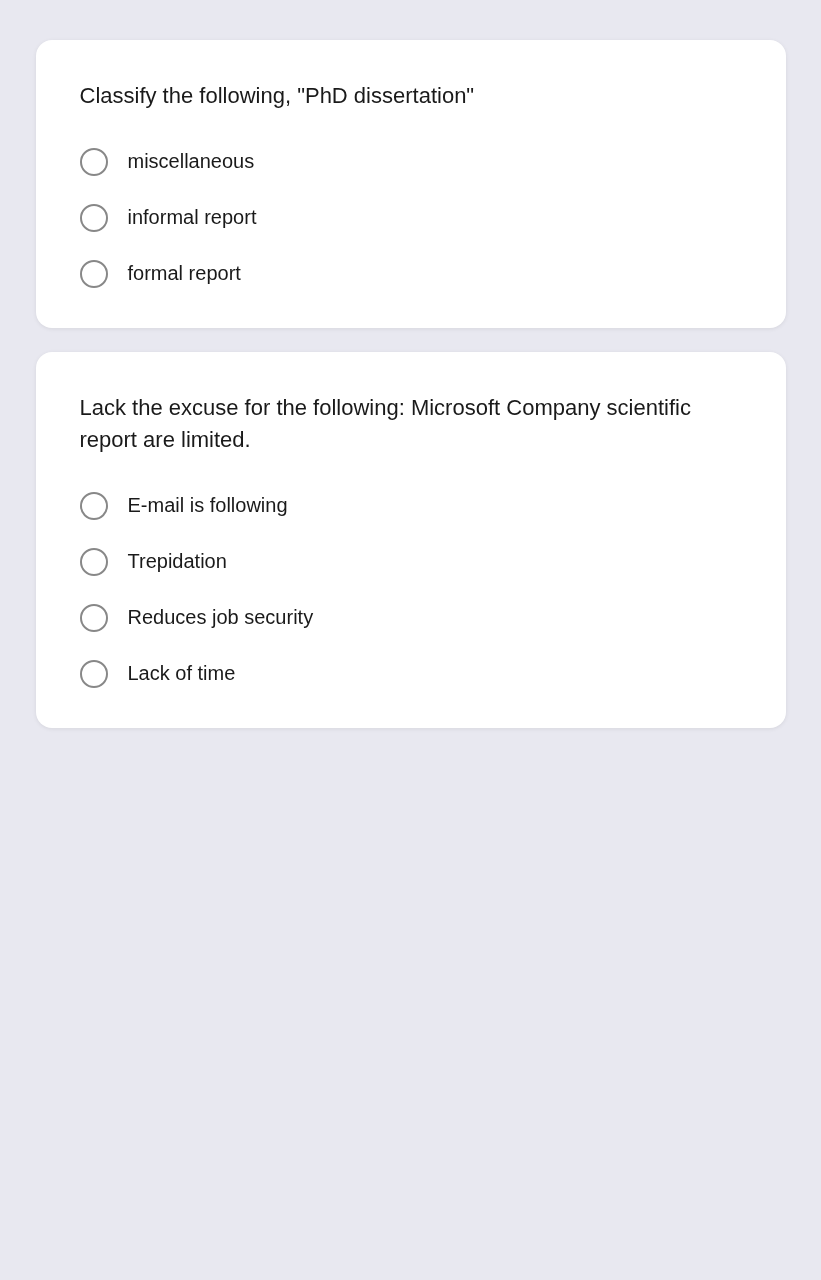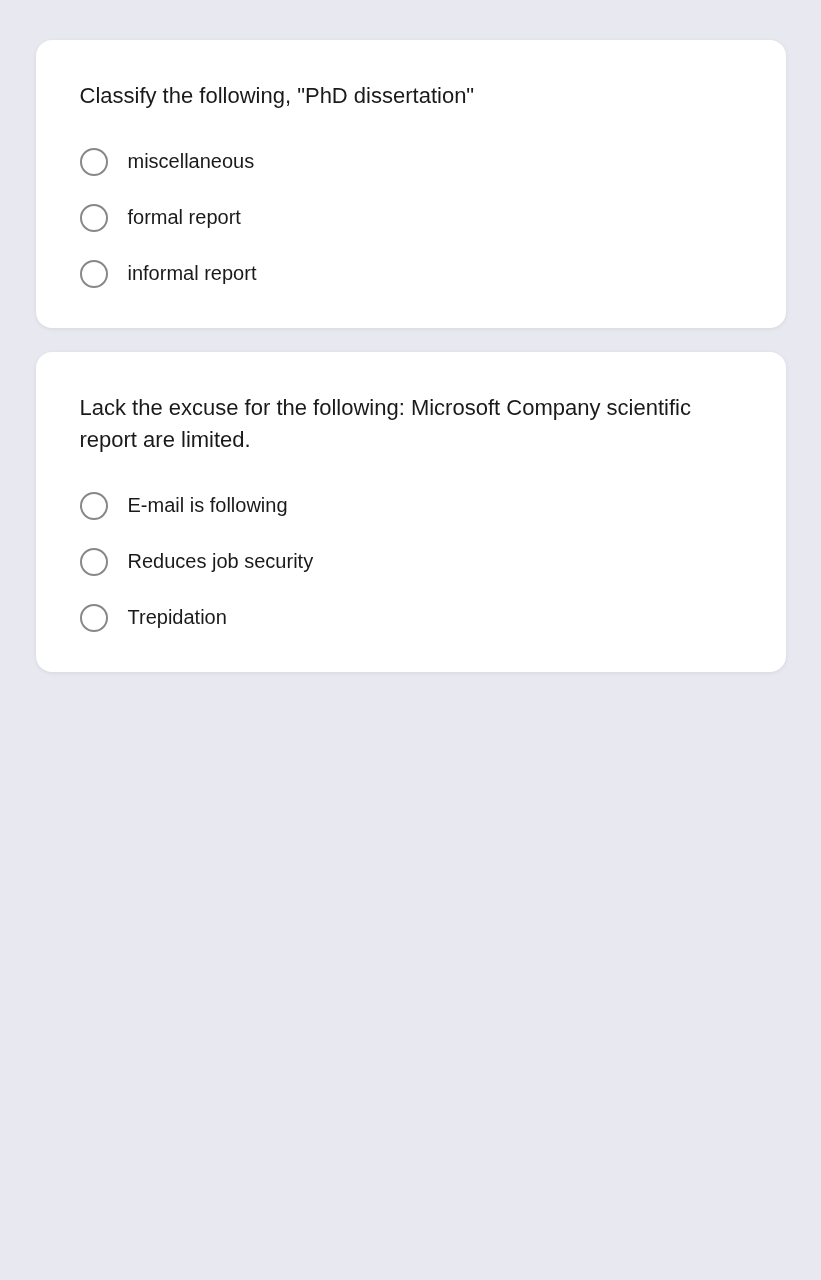--- a/index.html
+++ b/index.html
@@ -74,39 +74,43 @@
 <div class="card">
   <div class="question-text">Classify the following, "PhD dissertation"</div>
   <div class="options-list">
 
   <div class="option-item">
       <div class="radio-circle"></div>
       <span class="option-label">miscellaneous</span>
     </div>
       <div class="option-item">
       <div class="radio-circle"></div>
-      <span class="option-label">formal report</span>
+      <span class="option-label">informal report</span>
     </div>
       <div class="option-item">
       <div class="radio-circle"></div>
-      <span class="option-label">informal report</span>
+      <span class="option-label">formal report</span>
     </div>
     </div>
 </div>
 
 <div class="card">
   <div class="question-text">Lack the excuse for the following: Microsoft Company scientific report are limited.</div>
   <div class="options-list">
 
   <div class="option-item">
       <div class="radio-circle"></div>
       <span class="option-label">E-mail is following</span>
     </div>
       <div class="option-item">
       <div class="radio-circle"></div>
+      <span class="option-label">Trepidation</span>
+    </div>
+      <div class="option-item">
+      <div class="radio-circle"></div>
       <span class="option-label">Reduces job security</span>
     </div>
       <div class="option-item">
       <div class="radio-circle"></div>
-      <span class="option-label">Trepidation</span>
+      <span class="option-label">Lack of time</span>
     </div>
     </div>
 </div>
 
 </body></html>

